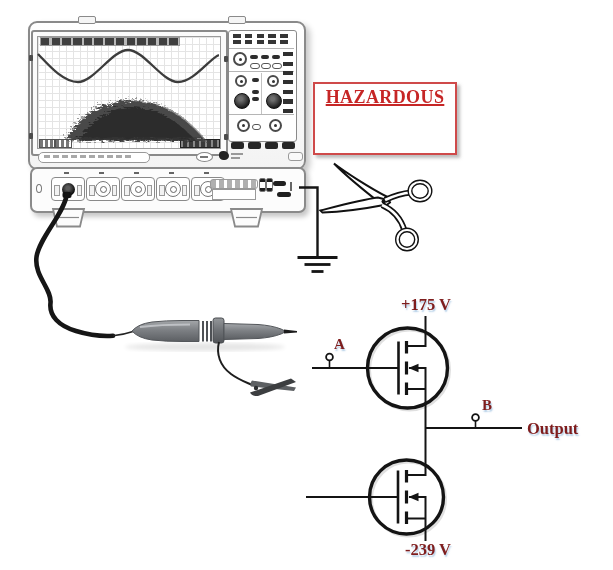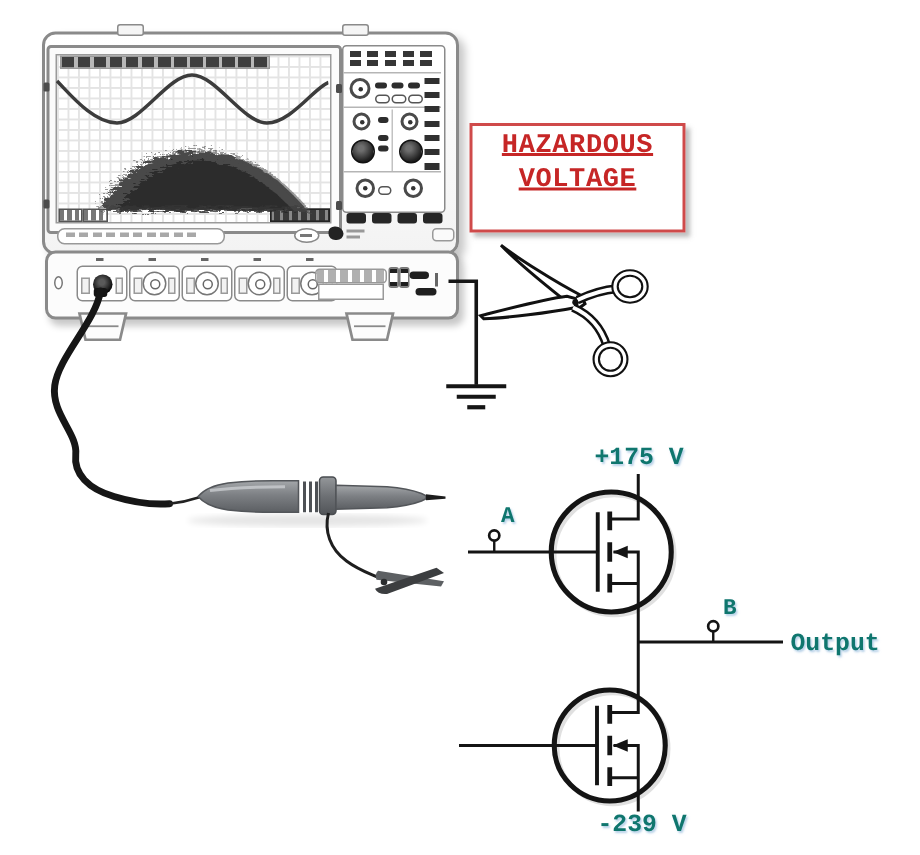--- a/index.html
+++ b/index.html
@@ -1,18 +1,18 @@
 <!DOCTYPE html>
 <html><head>
 <meta charset="utf-8">
 <title>Diagram</title>
 <style>
   html,body{margin:0;padding:0;background:#fff;}
   #stage{position:relative;width:613px;height:570px;background:#fff;overflow:hidden;
-         font-family:Liberation Mono, monospace;}
+         font-family:Liberation Serif, serif;}
   .abs{position:absolute;}
   
   .scope-body{left:28px;top:21px;width:274px;height:145px;border:2px solid #8a8a8a;border-radius:9px;
               background:linear-gradient(#ffffff,#f3f3f3);box-shadow:4px 4px 6px rgba(0,0,0,.22);}
   .top-nub{top:16px;width:16px;height:6px;border:1.5px solid #8a8a8a;border-radius:2px;background:#f5f5f5;}
   .bezel{left:31px;top:30px;width:193px;height:122px;border:2px solid #8a8a8a;border-radius:3px;background:#fbfbfb;}
   .screen{left:37px;top:36px;width:182px;height:111px;border:1px solid #9a9a9a;background-color:#fff;
           background-image:linear-gradient(#e4e4e4 1px,transparent 1px),linear-gradient(90deg,#e4e4e4 1px,transparent 1px);
           background-size:7px 7px;}
   .menubar{left:40px;top:37px;width:138px;height:7px;background:repeating-linear-gradient(90deg,#3f3f3f 0 8.5px,#b8b8b8 8.5px 10.7px);border:1px solid #9a9a9a;}
@@ -56,21 +56,21 @@
         background:linear-gradient(#1e1e1e 0 3px,#fff 3px 9px,#1e1e1e 9px 12px);}
   .darkpill{background:#1f1f1f;border-radius:2.5px;}
   .tickmark{left:290px;top:182px;width:2px;height:9px;background:#666;}
   .side-oval{left:36px;top:184px;width:4px;height:7px;border:1px solid #777;border-radius:50%;background:#fff;}
   
   .warning{left:313px;top:82px;width:144px;height:73px;border:2.5px solid #cf4a4a;background:#fff;
            box-shadow:3px 3px 3px rgba(125,125,125,.5);text-align:center;padding-top:2px;box-sizing:border-box;}
   .warning span{display:block;font-size:18px;font-weight:bold;line-height:23px;color:#c62626;
                 text-decoration:underline;text-decoration-thickness:2px;letter-spacing:.4px;}
   
-  .blue{color:#0f766e;font-weight:bold;text-shadow:1px 1.5px 1.5px rgba(130,175,215,.6);}
+  .blue{color:#7f1d1d;font-weight:bold;text-shadow:1px 1.5px 1.5px rgba(130,175,215,.6);}
   .lbl-rail{width:64px;text-align:center;font-size:16.5px;}
   svg.art{left:0;top:0;pointer-events:none;}
 </style>
 </head>
 <body>
 
 <div id="stage">
 
   <div class="abs scope-body"></div>
   <div class="abs top-nub" style="left:78px;"></div>
@@ -300,21 +300,20 @@
       </g>
       <g fill="#fff">
         <path d="M475.5,420.9 V428" stroke-width="1.6"></path>
         <circle cx="475.5" cy="417.5" r="3.4" stroke-width="1.8"></circle>
       </g>
     </g>
   </svg>
 
   <div class="abs warning">
     <span>HAZARDOUS</span>
-    <span>VOLTAGE</span>
   </div>
 
   <div class="abs blue lbl-rail" style="left:394px;top:295px;">+175 V</div>
   <div class="abs blue lbl-rail" style="left:396px;top:540px;">-239 V</div>
   <div class="abs blue" style="left:334px;top:336px;font-size:15px;">A</div>
   <div class="abs blue" style="left:482px;top:397px;font-size:15px;">B</div>
   <div class="abs blue" style="left:527px;top:419px;font-size:16.5px;">Output</div>
 
 </div>
 

